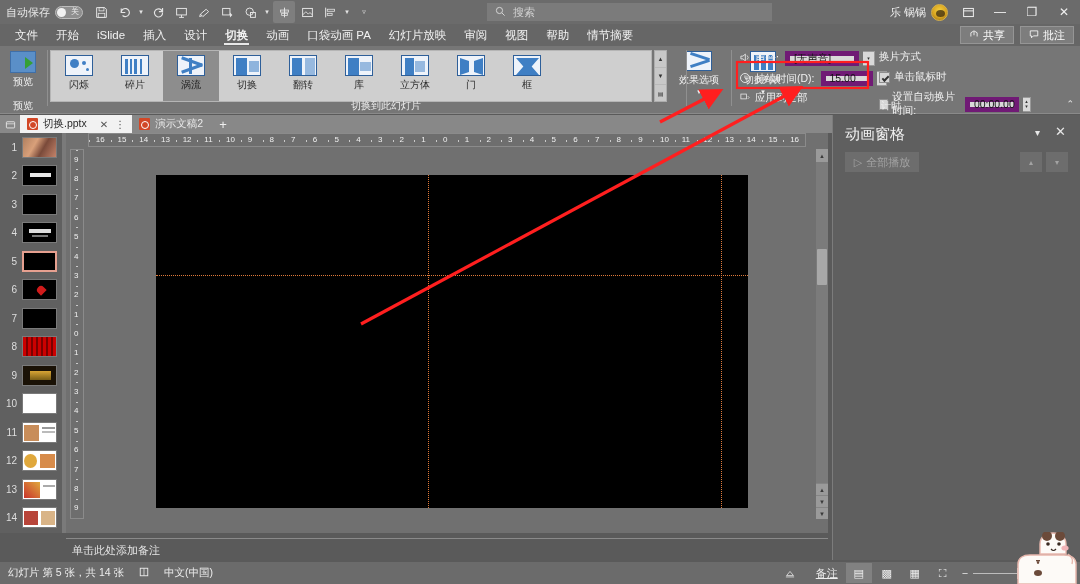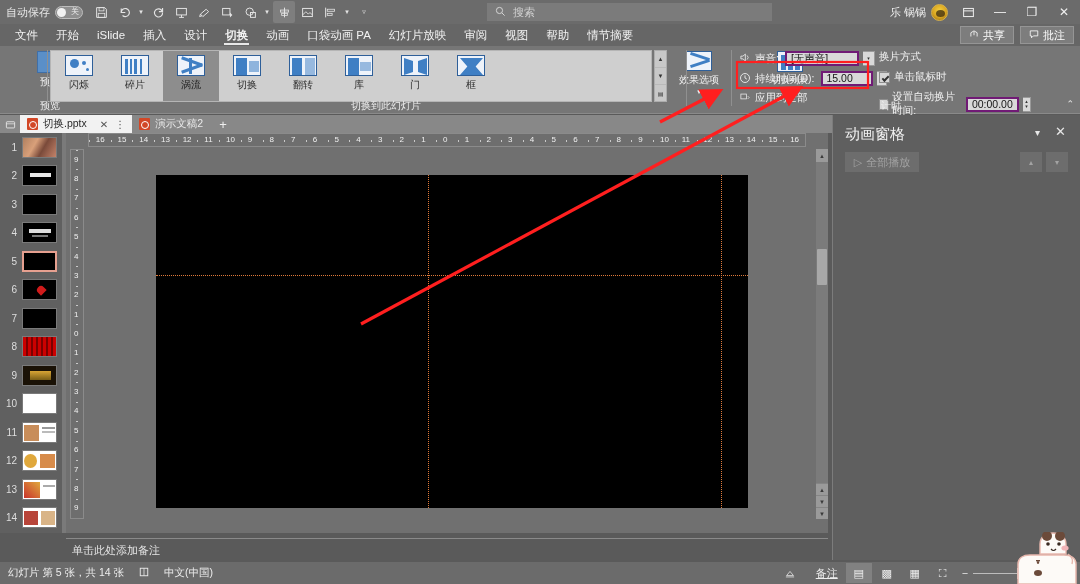--- a/index.html
+++ b/index.html
@@ -70,21 +70,21 @@
   .mrbtn{
     height:18px; padding:0 8px; display:flex; align-items:center; gap:4px;
     background:#7d7d7d; border:1px solid #959595; font-size:11px; color:#fff;
   }
 
   
   .ribbon{
     position:absolute; left:0; top:46px; width:1080px; height:68px;
     background:#767676; border-bottom:1px solid #8a8a8a;
   }
-  .rgroup{ position:absolute; top:0; height:68px;padding-left:27px; }
+  .rgroup{ position:absolute; top:0; height:68px; }
   .rgroup .glabel{
     position:absolute; bottom:1px; width:100%; text-align:center; font-size:10px; color:#ededed;
   }
   .rsep{ position:absolute; top:4px; width:1px; height:56px; background:#909090;}
   .bigbtn{
     width:42px; display:flex; flex-direction:column; align-items:center; gap:2px; padding-top:5px;
     font-size:10px; color:#f0f0f0;
   }
   .icon-preview{
     width:26px;height:22px;border:1px solid #3f6fa8;background:#5a8fc8;position:relative;
@@ -109,21 +109,21 @@
   .gscroll{
     position:absolute; top:4px; width:13px; height:52px; background:#c8c8c8; border:1px solid #adadad;
     display:flex; flex-direction:column;
   }
   .gscroll div{flex:1;display:flex;align-items:center;justify-content:center;font-size:6px;color:#333;border-bottom:1px solid #b9b9b9;}
 
   
   .timing{ position:absolute; left:731px; top:0; width:300px; height:68px; }
   .trow{ position:absolute; display:flex; align-items:center; font-size:10.5px; color:#f0f0f0; gap:4px;}
   .field{
-    background:#d9d9d9; border:2px solid #701a75; color:#151515; height:15px; line-height:15px;
+    background:#d9d9d9; border:5px solid #701a75; color:#151515; height:15px; line-height:15px;
     font-size:10.5px; padding:0 4px; display:flex; align-items:center;
   }
   .spin{ width:10px; height:15px; background:#d9d9d9; border:1px solid #9a9a9a; border-left:none;
          display:flex; flex-direction:column; align-items:center; justify-content:center; color:#333; font-size:5px; line-height:5px;}
   .cbx{ width:11px;height:11px;background:#d6d6d6;border:1px solid #8d8d8d; display:inline-block; position:relative;}
   .cbx.chk:after{content:"";position:absolute;left:2px;top:3px;width:5px;height:2px;border-left:2px solid #333;border-bottom:2px solid #333;transform:rotate(-45deg);}
   .collapse-caret{ position:absolute; right:6px; bottom:4px; font-size:9px; color:#e9e9e9;}
 
   
   .doctabs{
@@ -428,20 +428,27 @@
               <span class="f" style="left:15px;top:2px;width:10px;height:17px;opacity:.5;"></span>
             </span>
           <span>翻转</span>
         </div>
         <div class="gitem">
           <span class="tile">
               <span class="f" style="left:2px;top:2px;width:11px;height:17px;"></span>
               <span class="f" style="left:14px;top:6px;width:11px;height:9px;opacity:.5;"></span>
             </span>
           <span>库</span>
+        </div>
+        <div class="gitem">
+          <span class="tile">
+              <span class="f" style="left:3px;top:2px;width:9px;height:17px;"></span>
+              <span class="f" style="left:13px;top:5px;width:10px;height:11px;opacity:.5;"></span>
+            </span>
+          <span>立方体</span>
         </div>
         <div class="gitem">
           <span class="tile">
               <span class="f" style="left:2px;top:2px;width:9px;height:17px;clip-path:polygon(0 0,100% 18%,100% 82%,0 100%);"></span>
               <span class="f" style="left:16px;top:2px;width:9px;height:17px;clip-path:polygon(0 18%,100% 0,100% 100%,0 82%);"></span>
             </span>
           <span>门</span>
         </div>
         <div class="gitem">
           <span class="tile">

